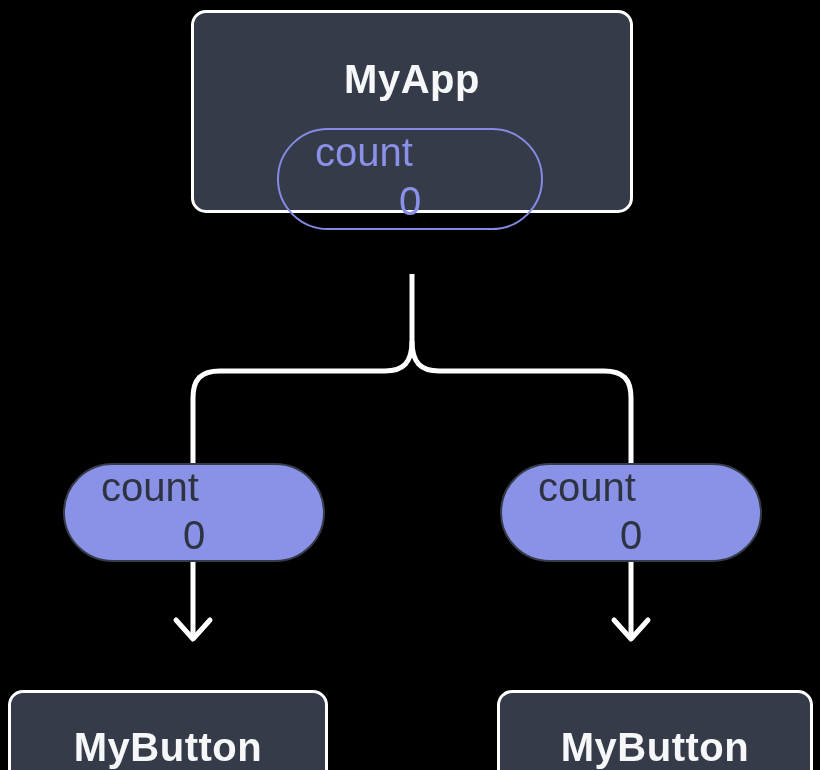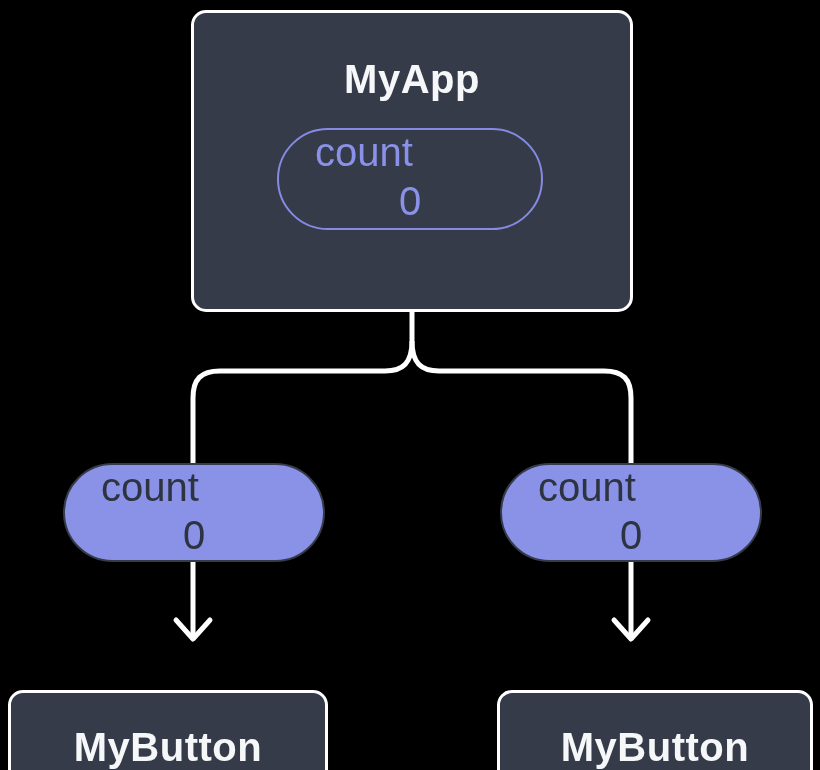--- a/index.html
+++ b/index.html
@@ -30,21 +30,21 @@
   }
   .node-title {
     color: #f6f7f9;
     font-size: 40px;
     font-weight: bold;
     letter-spacing: 0.5px;
     white-space: nowrap;
   }
   .app-box {
     left: 191px; top: 10px;
-    width: 442px; height: 302px;
+    width: 442px; height: 203px;
   }
   .app-title {
     position: absolute;
     left: 0; right: 0;
     top: 44px;
     text-align: center;
   }
   .child-box {
     display: flex;
     align-items: center;

